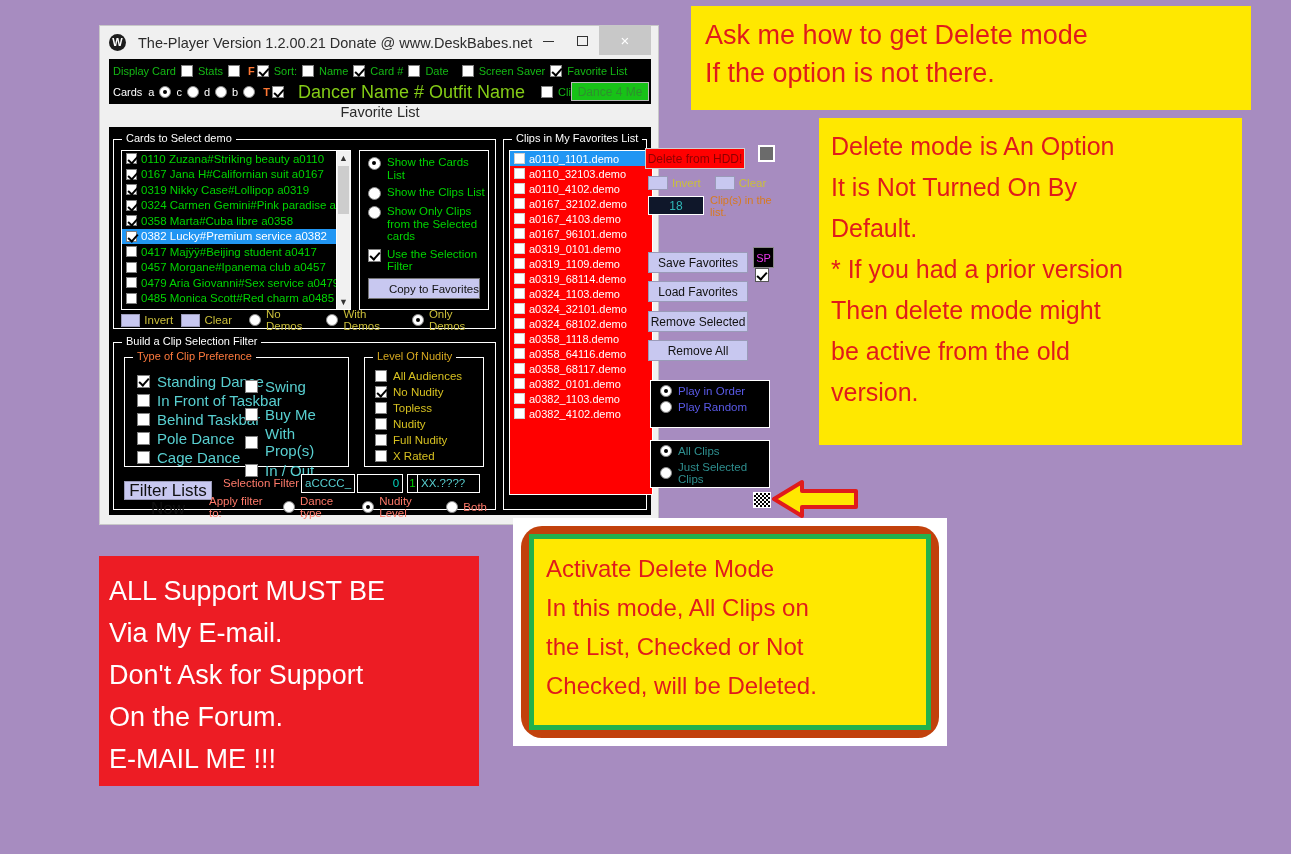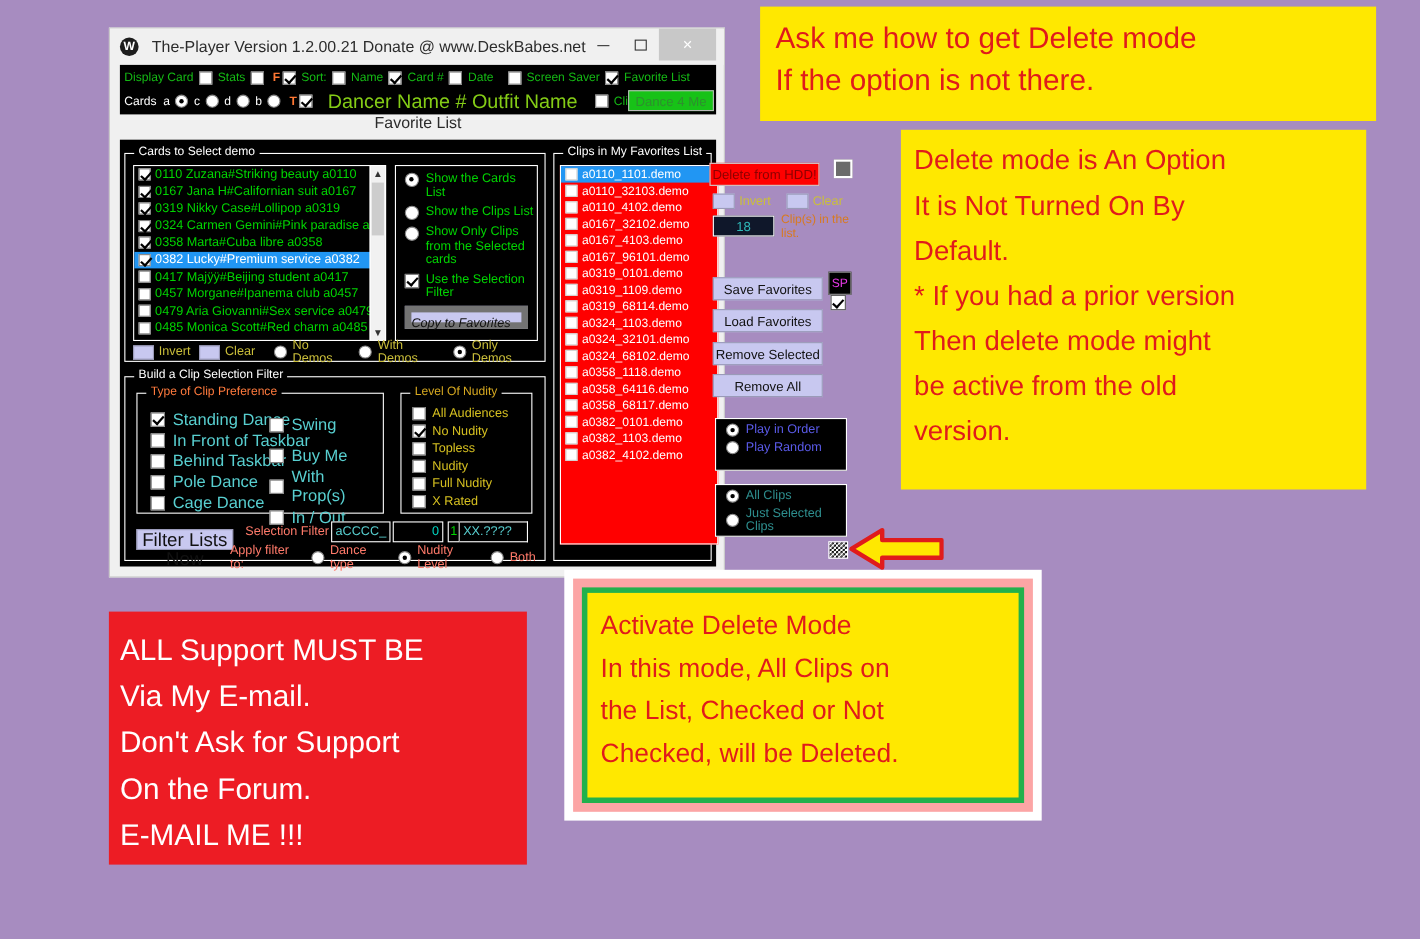--- a/index.html
+++ b/index.html
@@ -116,21 +116,21 @@
   #cards-right{
     position:absolute;left:245px;top:10px;width:130px;height:160px;background:#000;
     border:1px solid #fff;
   }
   .opt-row{ display:flex;align-items:flex-start;margin:5px 0 0 6px; }
   .opt-row .rdo{width:13px;height:13px;margin-top:1px;margin-right:6px;}
   .opt-row .cbx{width:13px;height:13px;margin-top:1px;margin-right:6px;}
   .opt-txt{ color:#00d400;font-size:11.5px;line-height:12.5px;}
   #copy-fav{
     position:absolute;left:8px;bottom:10px;width:112px;height:21px;background:#c8c8f0;
-    border:6px solid #737373; color:#111;font-size:11.5px;text-align:left;line-height:20px;font-style:italic;
+    border:1px solid #737373; color:#111;font-size:11.5px;text-align:right;line-height:20px;
   }
 
   #cards-bottom{
     position:absolute;left:7px;top:172px;width:368px;height:16px;display:flex;align-items:center;
   }
   .minibtn{width:20px;height:13px;background:#c8c8f0;border:1px solid #9a9ab8;margin-right:4px;}
   .lbl-invert{color:#cbbf3a;font-size:11.5px;margin-right:8px;}
   .bot-rdo{display:flex;align-items:center;margin-left:7px;}
   .bot-rdo .rdo{width:12px;height:12px;}
   .bot-txt{color:#cbbf3a;font-size:11.5px;margin-left:3px;}
@@ -245,21 +245,21 @@
 
   #ann-redbox{
     left:99px; top:556px; width:380px; height:230px; background:#ed1c24;
     padding:14px 0 0 10px;
   }
   #ann-redbox .line{ color:#ffffff; font-size:27px; line-height:42px; }
 
   #ann-bottom{
     left:513px; top:518px; width:434px; height:228px; background:#ffffff; padding:8px;
   }
-  #ann-bottom .ring-red{ width:100%; height:100%; background:#fca5a5; padding:8px; }
+  #ann-bottom .ring-red{ width:100%; height:100%; background:#c2410c; padding:8px;border-radius:21px; }
   #ann-bottom .ring-green{ width:100%; height:100%; background:#22b14c; padding:5px; }
   #ann-bottom .inner{ width:100%; height:100%; background:#ffe800; padding:10px 0 0 12px; }
   #ann-bottom .line{ color:#e01b1b; font-size:24px; line-height:39px; }
 
   #arrow{ position:absolute; left:772px; top:478px; width:86px; height:42px; }
 </style>
 </head>
 <body>
 
 <div id="app-window">

